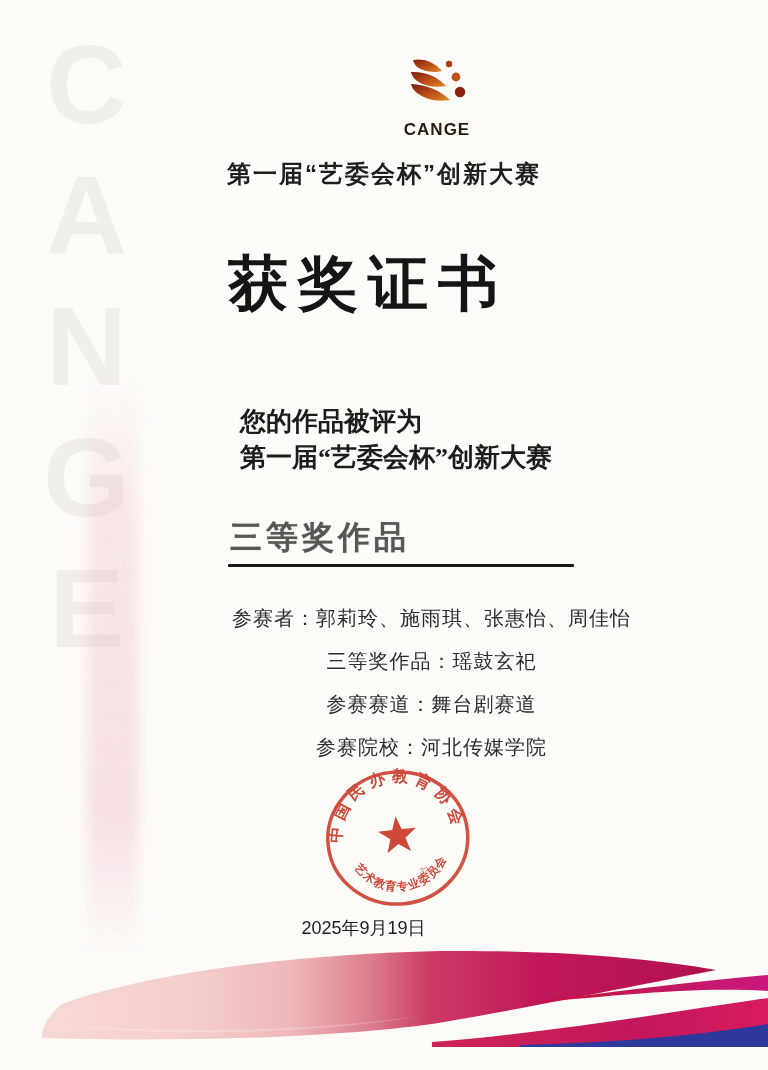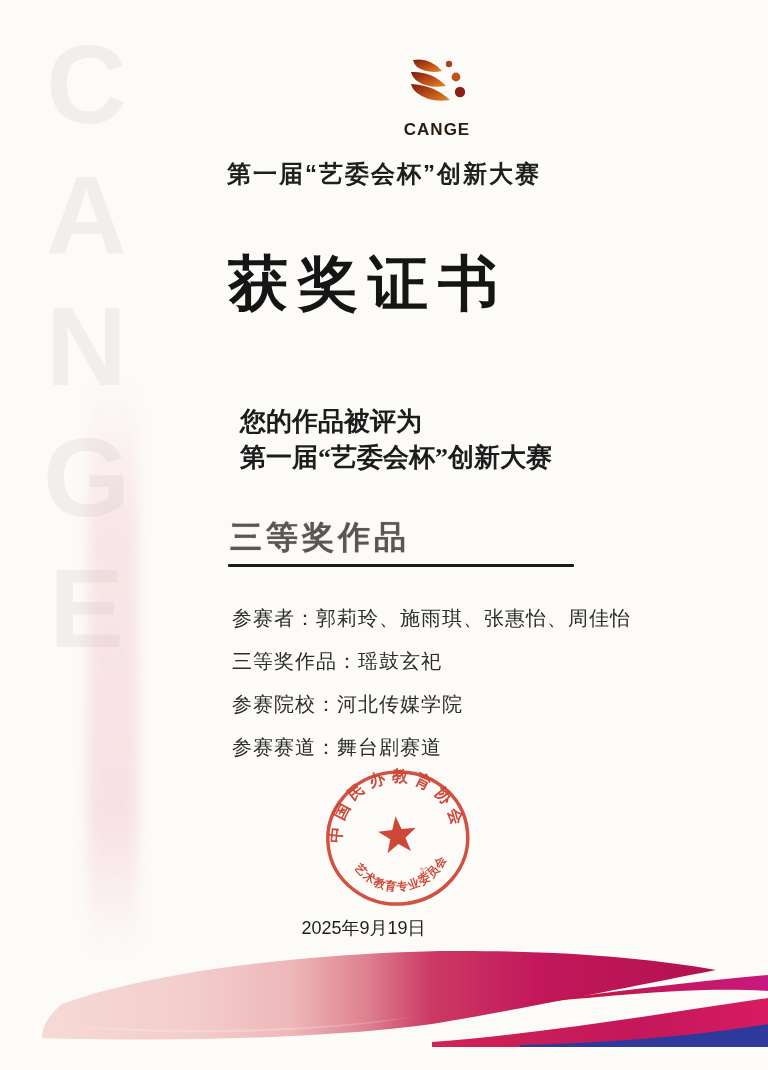--- a/index.html
+++ b/index.html
@@ -50,21 +50,21 @@
     color:#4c4a47; opacity:.92; text-shadow:0 0 1px rgba(80,78,75,.5);
   }
   .award-line{
     position:absolute; left:228px; top:564px; width:346px; height:3px;
     background:#1b1b1b; border-radius:1px;
   }
   .details{
     position:absolute; left:232px; top:597px;
     font-size:20px; color:#2c2c2c;
   }
-  .details .row{height:43px; line-height:43px; letter-spacing:1px;}
+  .details .row{height:43px; line-height:43px; letter-spacing:1px;text-align:center;}
   .seal{
     position:absolute; left:316px; top:768px; width:164px; height:144px;
     transform:rotate(-6deg); mix-blend-mode:multiply; opacity:.9;
   }
   .footer-org{
     position:absolute; left:0; top:890px; width:768px; text-align:center;
     font-size:17px; letter-spacing:.5px; color:#1d1d1d;
   }
   .footer-date{
     position:absolute; left:0; top:916px; width:727px; text-align:center;
@@ -112,24 +112,24 @@
   <div class="award-line"></div>
 
   <div class="details">
     <div class="row">
       <span>参赛者：</span><span>郭莉玲、施雨琪、张惠怡、周佳怡</span>
     </div>
     <div class="row">
       <span>三等奖作品：</span><span>瑶鼓玄祀</span>
     </div>
     <div class="row">
-      <span>参赛院校：</span><span>河北传媒学院</span>
+      <span>参赛赛道：</span><span>舞台剧赛道</span>
     </div>
     <div class="row">
-      <span>参赛赛道：</span><span>舞台剧赛道</span>
+      <span>参赛院校：</span><span>河北传媒学院</span>
     </div>
   </div>
 
   <div class="seal">
     <svg width="164" height="144" viewBox="0 0 164 144">
       <defs>
         <path id="sealTopArc" d="M 30,92 A 56.5,56.5 0 1 1 134,92" fill="none"></path>
         <path id="sealBottomArc" d="M 32,86 A 52.5,52.5 0 0 0 132,86" fill="none"></path>
       </defs>
       <ellipse cx="82" cy="70" rx="70" ry="66" fill="none" stroke="#cc3524" stroke-width="3.5" opacity="0.95"></ellipse>

